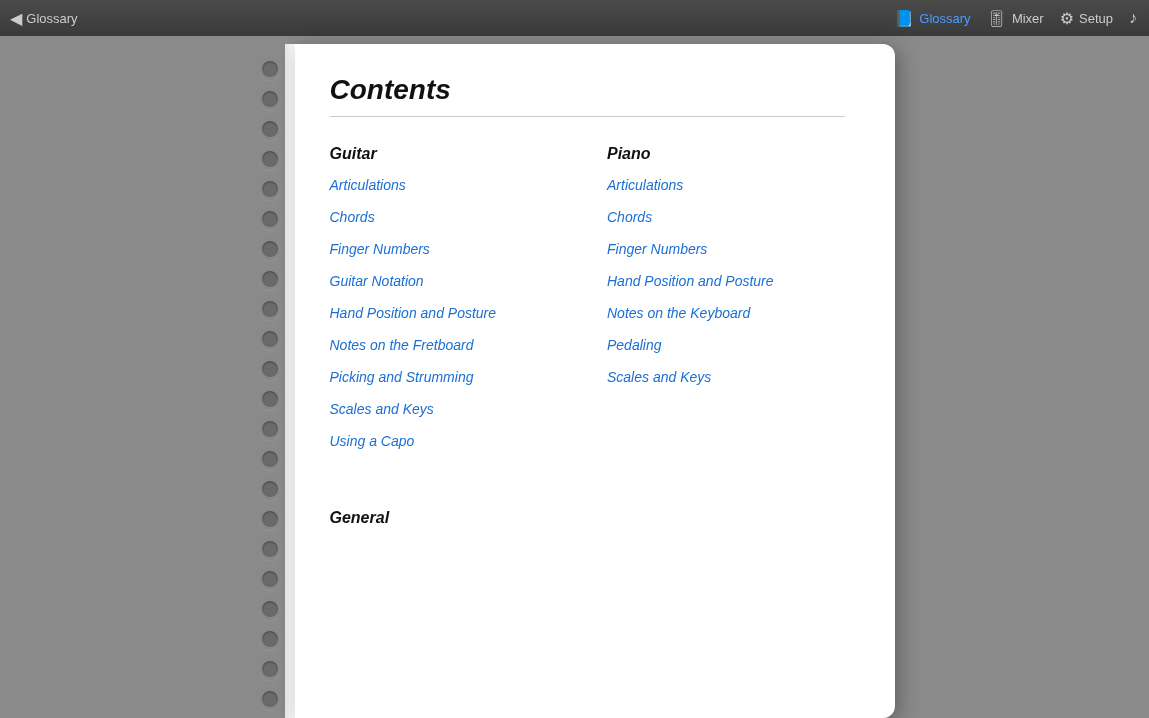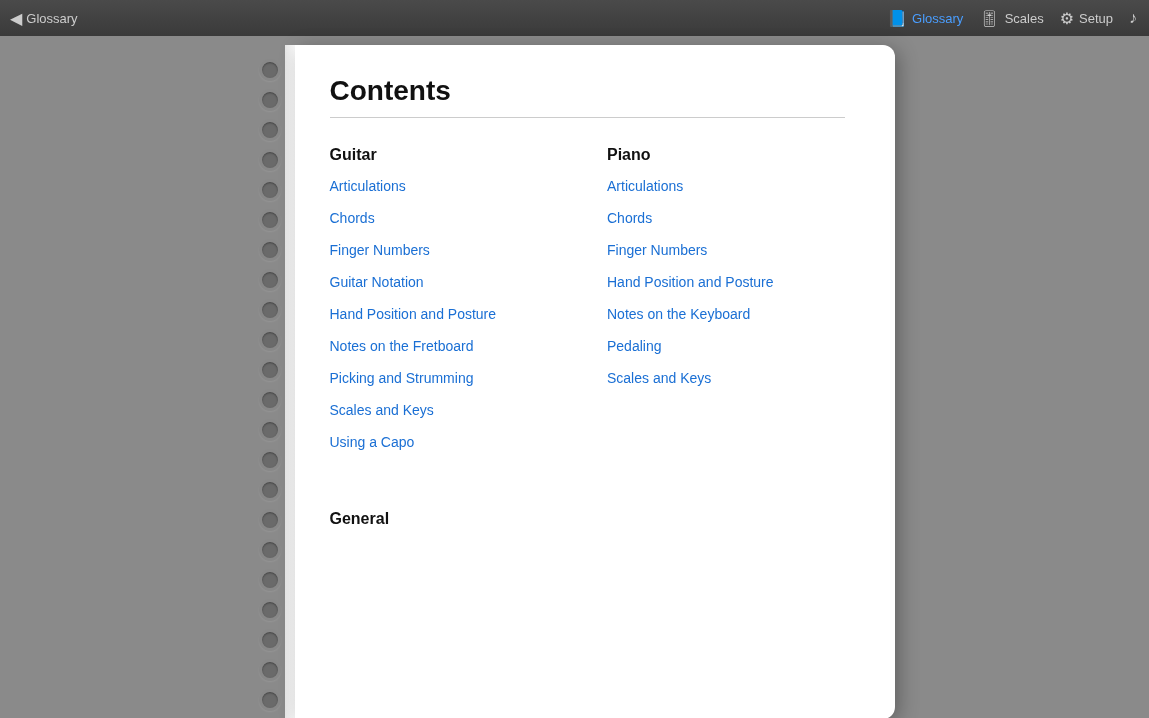--- a/index.html
+++ b/index.html
@@ -63,23 +63,24 @@
     .topbar-icon {
       font-size: 16px;
     }
 
     
     .main-area {
       width: 100%;
       height: calc(718px - 36px);
       background-color: #8a8a8a;
       display: flex;
-      align-items: center;
+      align-items: flex-end;
       justify-content: center;
       padding-top: 10px;
+      font-style: italic;
     }
 
     
     .notebook-wrapper {
       display: flex;
       position: relative;
       width: 640px;
       min-height: 580px;
     }
 
@@ -188,21 +189,21 @@
     <span>Glossary</span>
   </div>
 
   <div class="topbar-right">
     <div class="topbar-nav-item active">
       <span class="topbar-icon">📘</span>
       <span>Glossary</span>
     </div>
     <div class="topbar-nav-item">
       <span class="topbar-icon">🎚</span>
-      <span>Scales</span>
+      <span>Mixer</span>
     </div>
     <div class="topbar-nav-item">
       <span class="topbar-icon">⚙</span>
       <span>Setup</span>
     </div>
     <div class="topbar-nav-item">
       <span class="topbar-icon">♪</span>
     </div>
   </div>
 </div>

